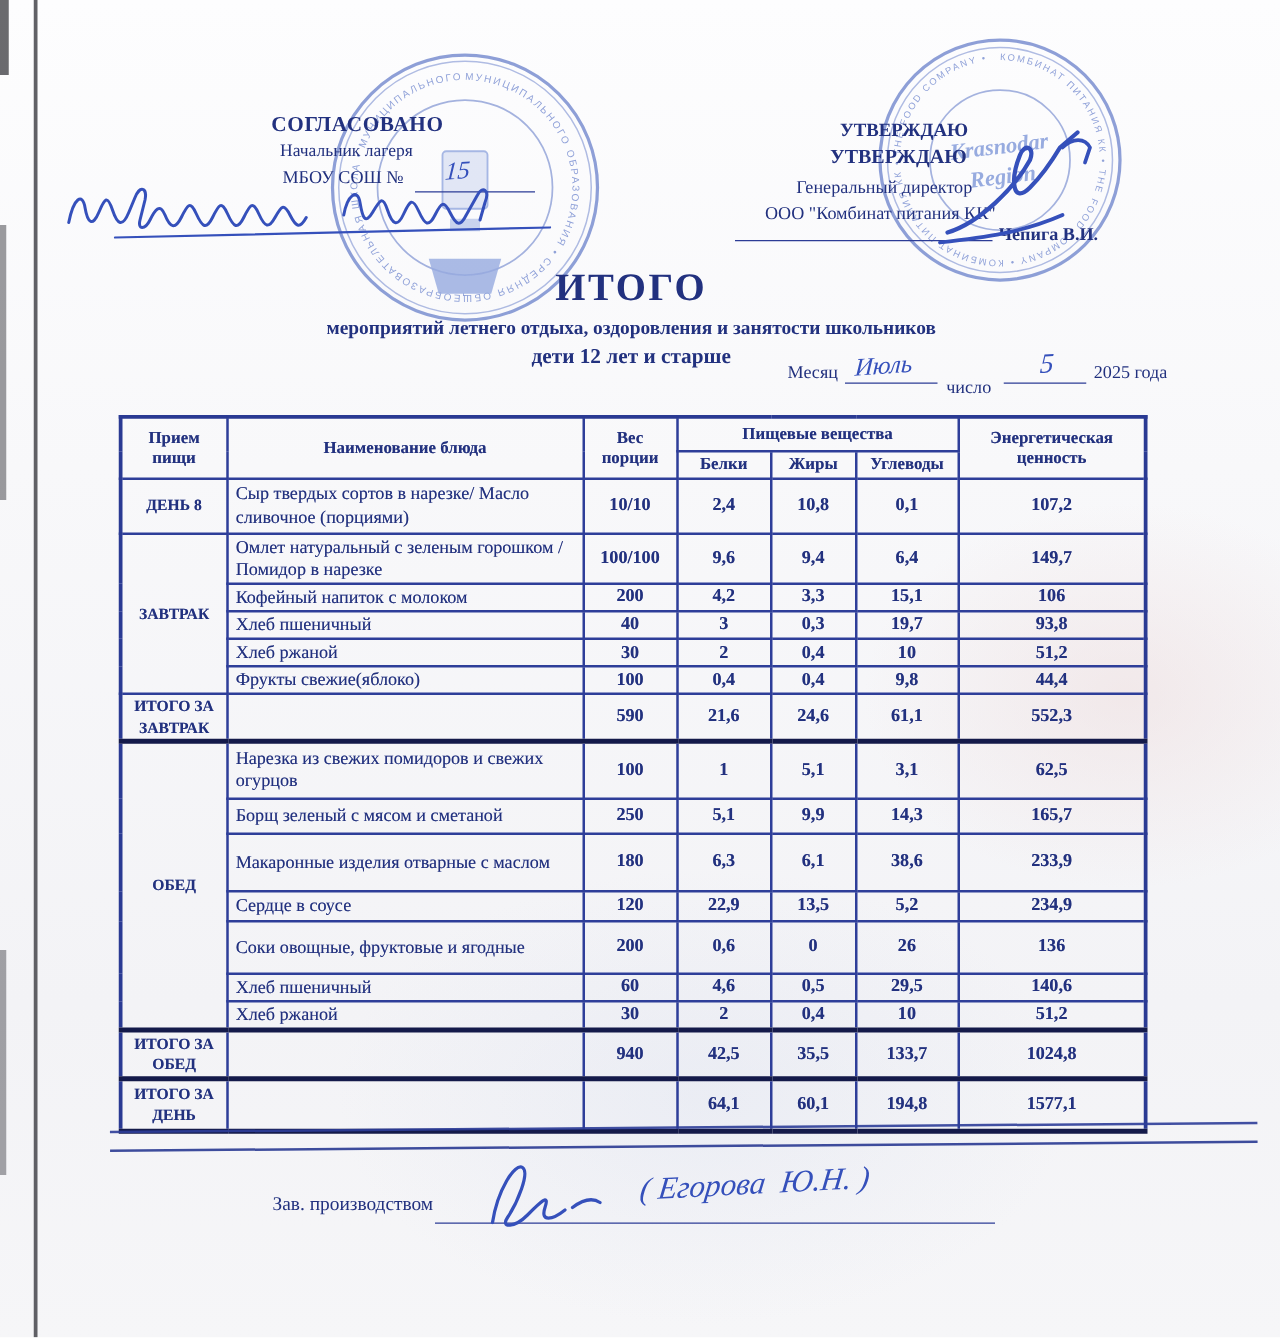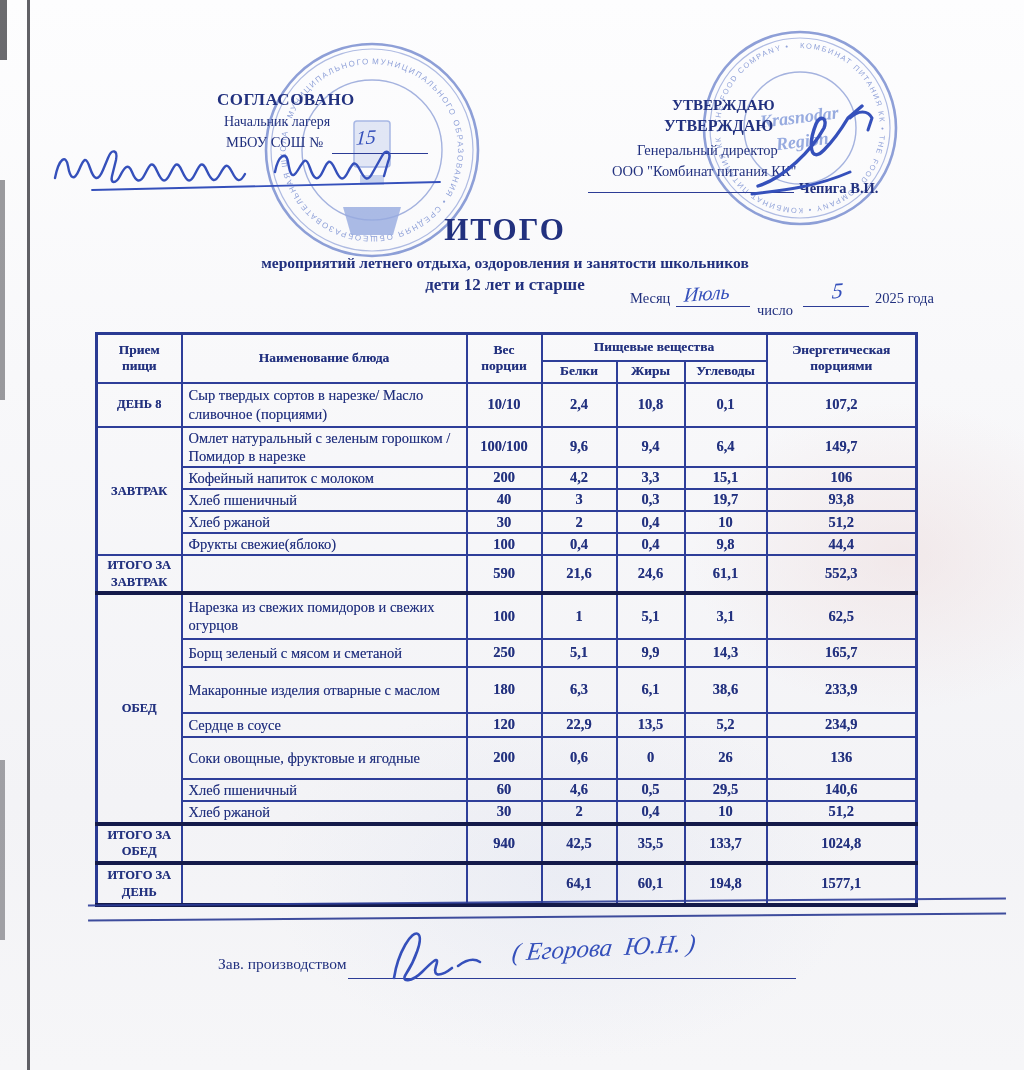--- a/index.html
+++ b/index.html
@@ -144,21 +144,21 @@
         <col style="width: 68px;">
         <col style="width: 82px;">
         <col style="width: 150px;">
       </colgroup>
       <thead>
         <tr style="height: 27px;">
           <th rowspan="2">Прием пищи</th>
           <th rowspan="2">Наименование блюда</th>
           <th rowspan="2">Вес порции</th>
           <th colspan="3">Пищевые вещества</th>
-          <th rowspan="2">Энергетическая порциями</th>
+          <th rowspan="2">Энергетическая ценность</th>
         </tr>
         <tr style="height: 22px;">
           <th>Белки</th>
           <th>Жиры</th>
           <th>Углеводы</th>
         </tr>
       </thead>
       <tbody>
         <tr style="height: 44px;">
           <td class="sect">ДЕНЬ 8</td>

